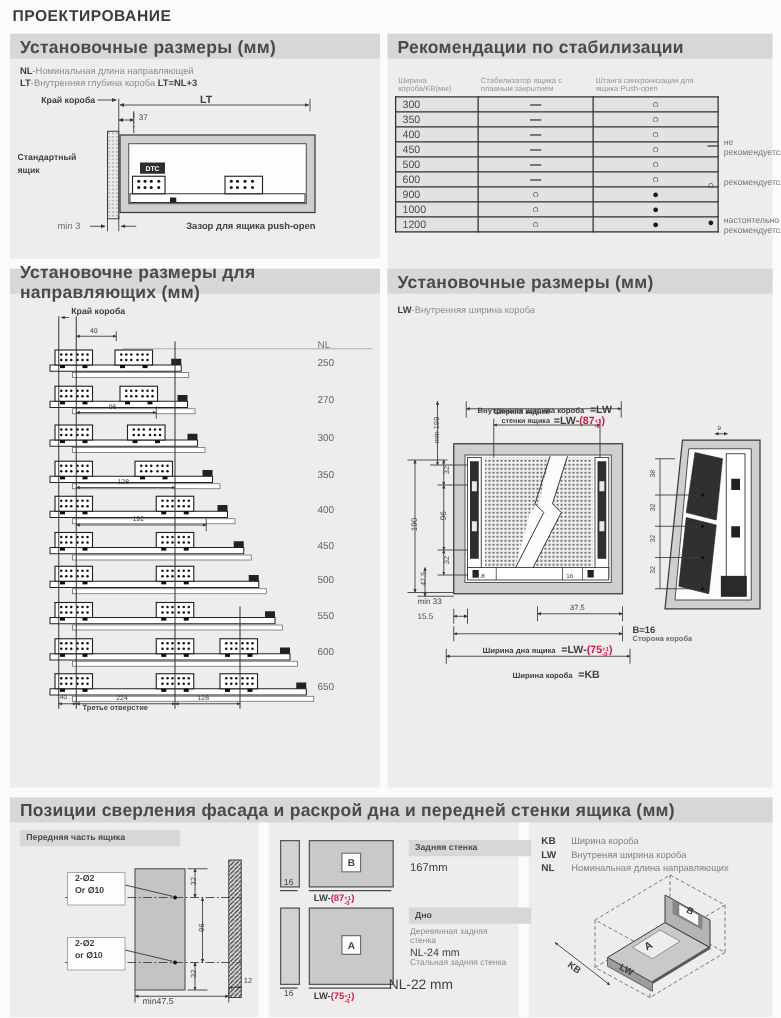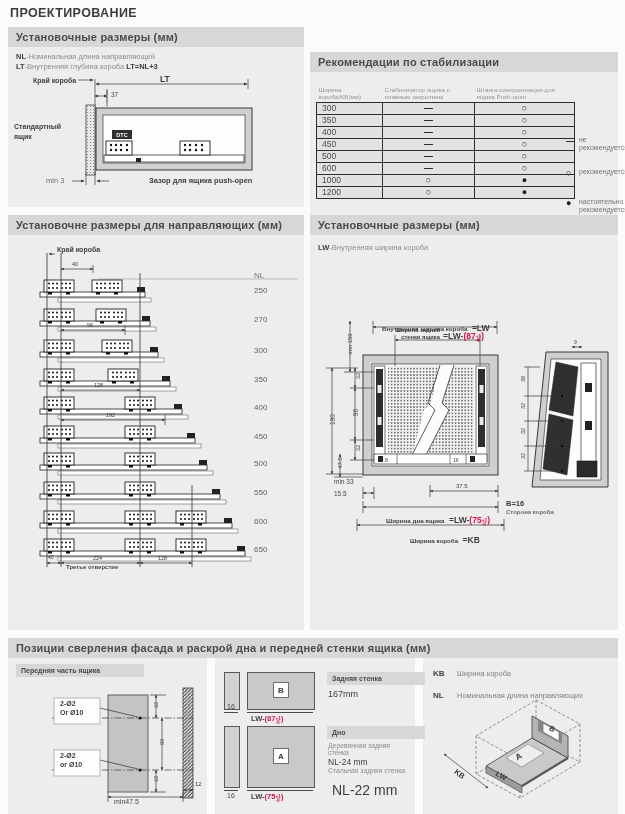--- a/index.html
+++ b/index.html
@@ -1,20 +1,20 @@
 <!DOCTYPE html>
 <html><head>
 <meta charset="utf-8">
 <style>
   html,body{margin:0;padding:0;background:#fbfbfa;font-family:"Liberation Sans",sans-serif;}
   .page{position:relative;width:625px;height:814px;background:#fbfbfa;overflow:hidden;}
   .a{position:absolute;}
   .panel{position:absolute;background:#ededec;}
   .panel-hd{height:20px;background:#d7d7d7;display:flex;align-items:center;padding:0 8px;
-            font-weight:bold;font-size:11px;color:#4a4a4c;letter-spacing:.2px;}
+            font-weight:bold;font-size:14px;color:#4a4a4c;letter-spacing:.2px;}
   .pgtitle{font-size:12.5px;font-weight:bold;color:#3c3c3e;letter-spacing:.4px;text-align:right;}
   .lb{font-size:7px;font-weight:bold;color:#3e3e40;white-space:nowrap;}
   .lt{font-size:7.5px;white-space:nowrap;color:#3e3e40;}
   .lg{color:#8d8d8f;font-weight:normal;}
   .dimt{font-size:6.5px;color:#48484a;white-space:nowrap;}
   .rot{transform:rotate(-90deg);transform-origin:center;width:34px;text-align:center;}
   .frm{font-weight:bold;color:#3e3e40;font-size:8.5px;white-space:nowrap;}
   .frm7{font-weight:bold;color:#3e3e40;font-size:7.5px;white-space:nowrap;}
   .red{color:#d5134a;}
   .tol{display:inline-flex;flex-direction:column;font-size:4.8px;line-height:4.6px;font-weight:bold;vertical-align:1.5px;}
@@ -110,21 +110,21 @@
     </svg>
 
     <div class="a lb" style="left:25px;top:50px;">Край короба</div>
     <div class="a lb" style="left:152px;top:47px;font-size:8.5px;">LT</div>
     <div class="a dimt" style="left:103px;top:64px;">37</div>
     <div class="a lb" style="left:6px;top:95px;width:62px;white-space:normal;line-height:9.5px;">Стандартный ящик</div>
     <div class="a lt" style="left:38px;top:149px;color:#6e6e70;">min 3</div>
     <div class="a lb" style="left:96px;top:149px;font-size:7.5px;padding-left:45px;">Зазор для ящика push-open</div>
   </div>
 
-  <div class="panel" style="left:310px;top:27px;width:308px;height:200px;margin-top:25px;">
+  <div class="panel" style="left:310px;top:27px;width:308px;height:200px;">
     <div class="panel-hd">Рекомендации по стабилизации</div>
     <table class="tbl a" style="left:6px;top:24px;">
       <tbody>
           <tr>
         <th style="width:62px;">Ширина короба/KB(мм)</th>
         <th style="width:88px;">Стабилизатор ящика с плавным закрытием</th>
         <th style="width:96px;">Штанга синхронизации для ящика Push-open</th>
       </tr>
       <tr>
             <td class="v">300</td>
@@ -148,20 +148,25 @@
           </tr>
       <tr>
             <td class="v">500</td>
             <td class="s">—</td>
             <td class="s">○</td>
           </tr>
       <tr>
             <td class="v">600</td>
             <td class="s">—</td>
             <td class="s">○</td>
+          </tr>
+      <tr>
+            <td class="v">900</td>
+            <td class="s">○</td>
+            <td class="s">●</td>
           </tr>
       <tr>
             <td class="v">1000</td>
             <td class="s">○</td>
             <td class="s">●</td>
           </tr>
       <tr>
             <td class="v">1200</td>
             <td class="s">○</td>
             <td class="s">●</td>
@@ -543,26 +548,29 @@
       <div class="a frm7" style="left:36px;top:134px;">
         <span>LW-</span><span class="red"><span>(75</span><span class="tol">
               <span>+1</span>
               <span>-0</span>
             </span><span>)</span></span>
       </div>
       <div class="bar a" style="left:112px;top:68px;width:88px;height:13px;">Дно</div>
       <div class="a" style="left:113px;top:84px;width:84px;font-size:6.8px;color:#8d8d8f;line-height:7.2px;">Деревянная задняя стенка</div>
       <div class="a" style="left:113px;top:99px;font-size:8.5px;color:#3e3e40;">NL-24 mm</div>
       <div class="a" style="left:113px;top:109px;width:84px;font-size:6.8px;color:#8d8d8f;line-height:7.2px;">Стальная задняя стенка</div>
-      <div class="a" style="left:117px;top:124px;font-size:14px;color:#3e3e40;">NL-22 mm</div>
+      <div class="a" style="left:96px;top:124px;font-size:11px;color:#3e3e40;">NL-22 mm</div>
     </div>
 
     <div class="a" style="left:415px;top:20px;width:195px;height:150px;">
       <div class="a" style="left:10px;top:4px;">
         <span style="display:inline-block;width:24px;font-size:8px;font-weight:bold;color:#3e3e40;">KB</span><span style="font-size:7.5px;color:#808082;">Ширина короба</span>
+      </div>
+      <div class="a" style="left:10px;top:15px;">
+        <span style="display:inline-block;width:24px;font-size:8px;font-weight:bold;color:#3e3e40;">LW</span><span style="font-size:7.5px;color:#808082;">Внутреняя ширина короба</span>
       </div>
       <div class="a" style="left:10px;top:26px;">
         <span style="display:inline-block;width:24px;font-size:8px;font-weight:bold;color:#3e3e40;">NL</span><span style="font-size:7.5px;color:#808082;">Номинальная длина направляющих</span>
       </div>
       <svg class="a" style="left:5px;top:38px;" width="190" height="110" viewBox="0 0 190 110">
         <defs>
           <marker id="ar6" viewBox="0 0 10 10" refX="8" refY="5" markerWidth="4.5" markerHeight="4.5" orient="auto-start-reverse">
             <path d="M0 1.2 L9 5 L0 8.8 Z" fill="#3a3a3c"></path>
           </marker>
         </defs>

